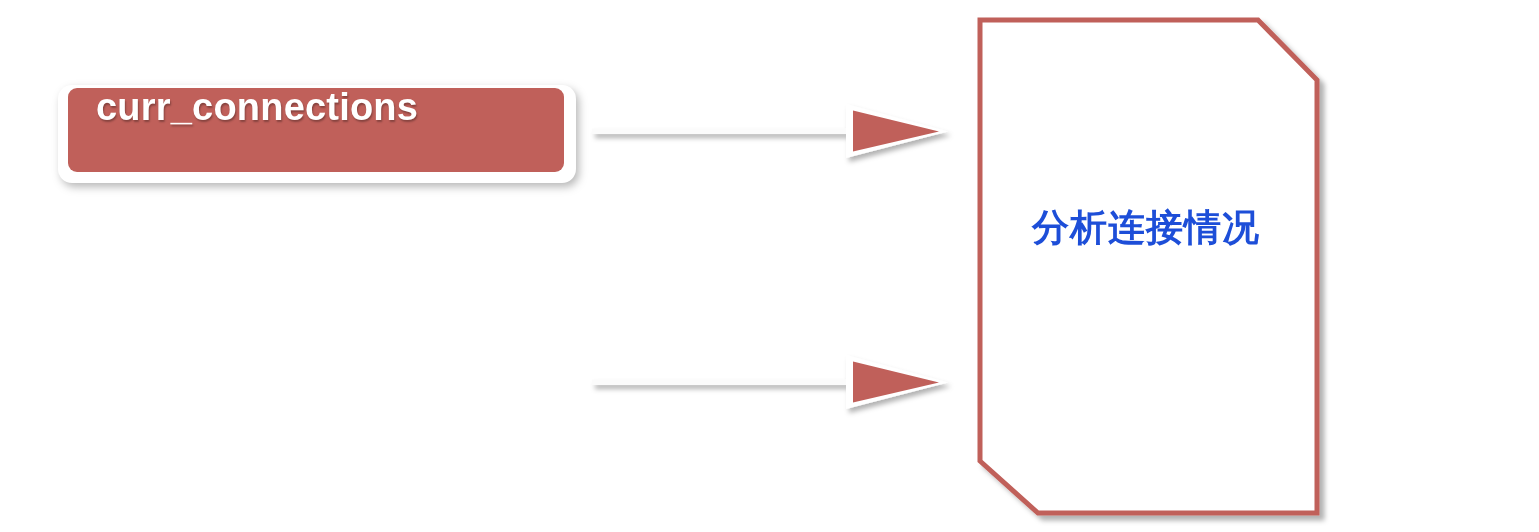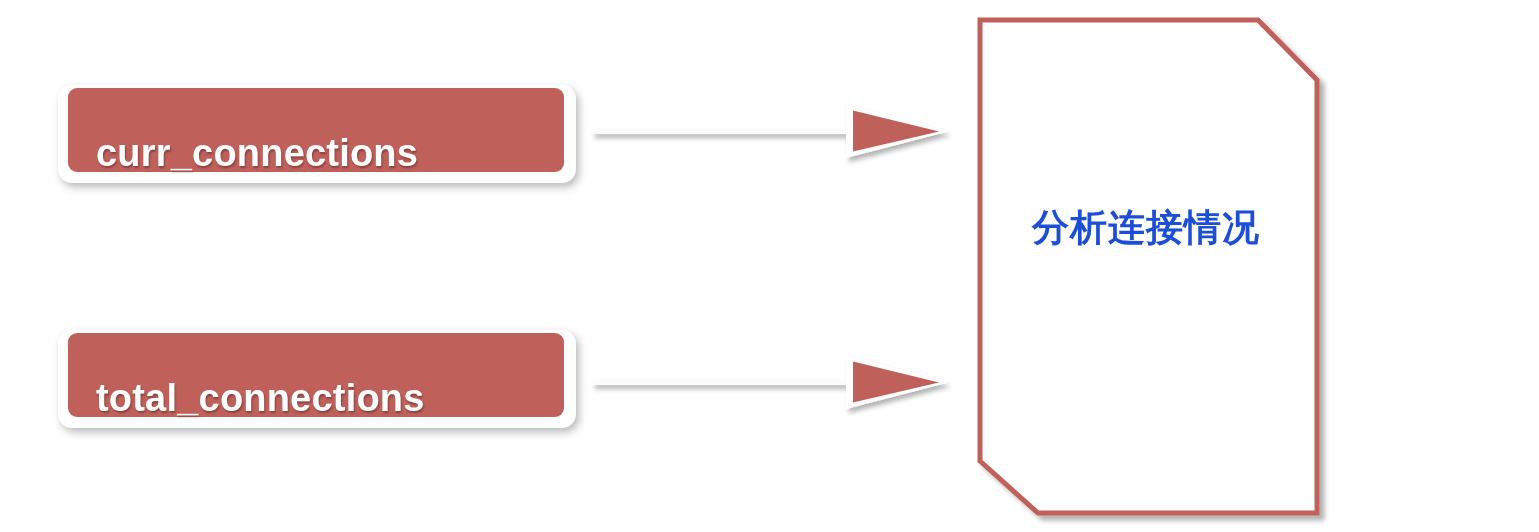--- a/index.html
+++ b/index.html
@@ -27,21 +27,21 @@
     padding: 3px 12px 11px 10px;
     filter: drop-shadow(3px 4px 4px rgba(0, 0, 0, 0.28));
   }
   .src-box-inner {
     box-sizing: border-box;
     width: 100%;
     height: 100%;
     border-radius: 9px;
     background: #c0605a;
     display: flex;
-    align-items: flex-end;
+    align-items: flex-start;
     justify-content: flex-start;
     padding-left: 28px;
   }
   .src-label {
     color: #ffffff;
     font-size: 38px;
     font-weight: bold;
     letter-spacing: 0.2px;
     line-height: 1;
     white-space: nowrap;
@@ -88,25 +88,20 @@
 <body>
 
 <div id="canvas">
 
   <div class="src-box" id="box-curr">
     <div class="src-box-inner">
       <span class="src-label">curr_connections</span>
     </div>
   </div>
 
-  <div class="src-box" id="box-total">
-    <div class="src-box-inner">
-      <span class="src-label">total_connections</span>
-    </div>
-  </div>
 
   <svg class="connector" id="conn-curr" viewBox="0 0 368 74">
     <defs>
       <filter id="edgeShadow1" x="-30%" y="-60%" width="180%" height="260%">
         <feDropShadow dx="3" dy="4" stdDeviation="2.6" flood-color="#000000" flood-opacity="0.30"></feDropShadow>
       </filter>
     </defs>
     <g filter="url(#edgeShadow1)">
 
       <rect x="4" y="34.5" width="262" height="5.5" fill="#fbfbfb"></rect>

